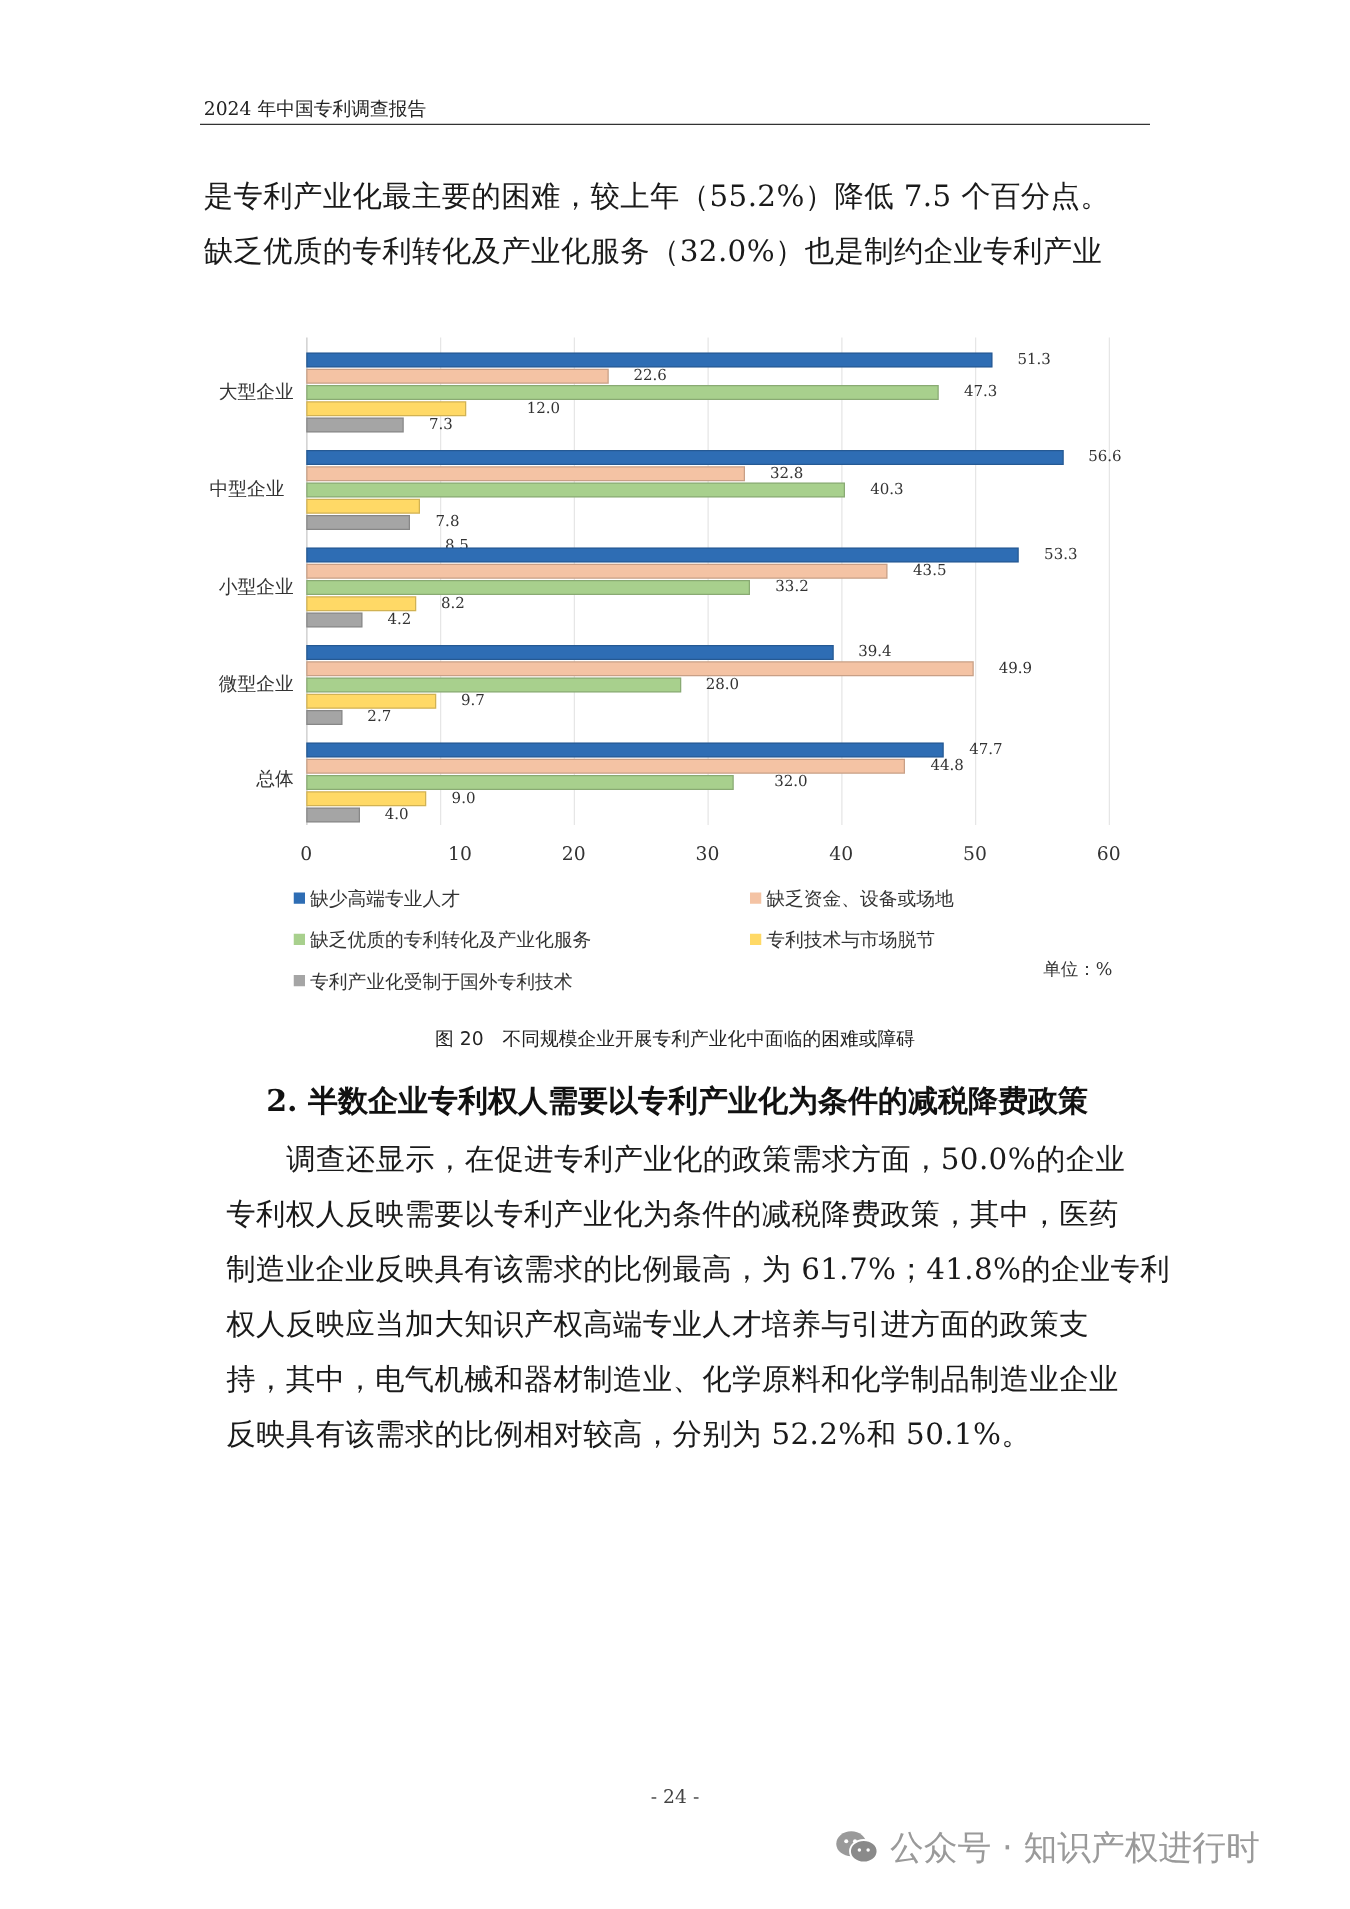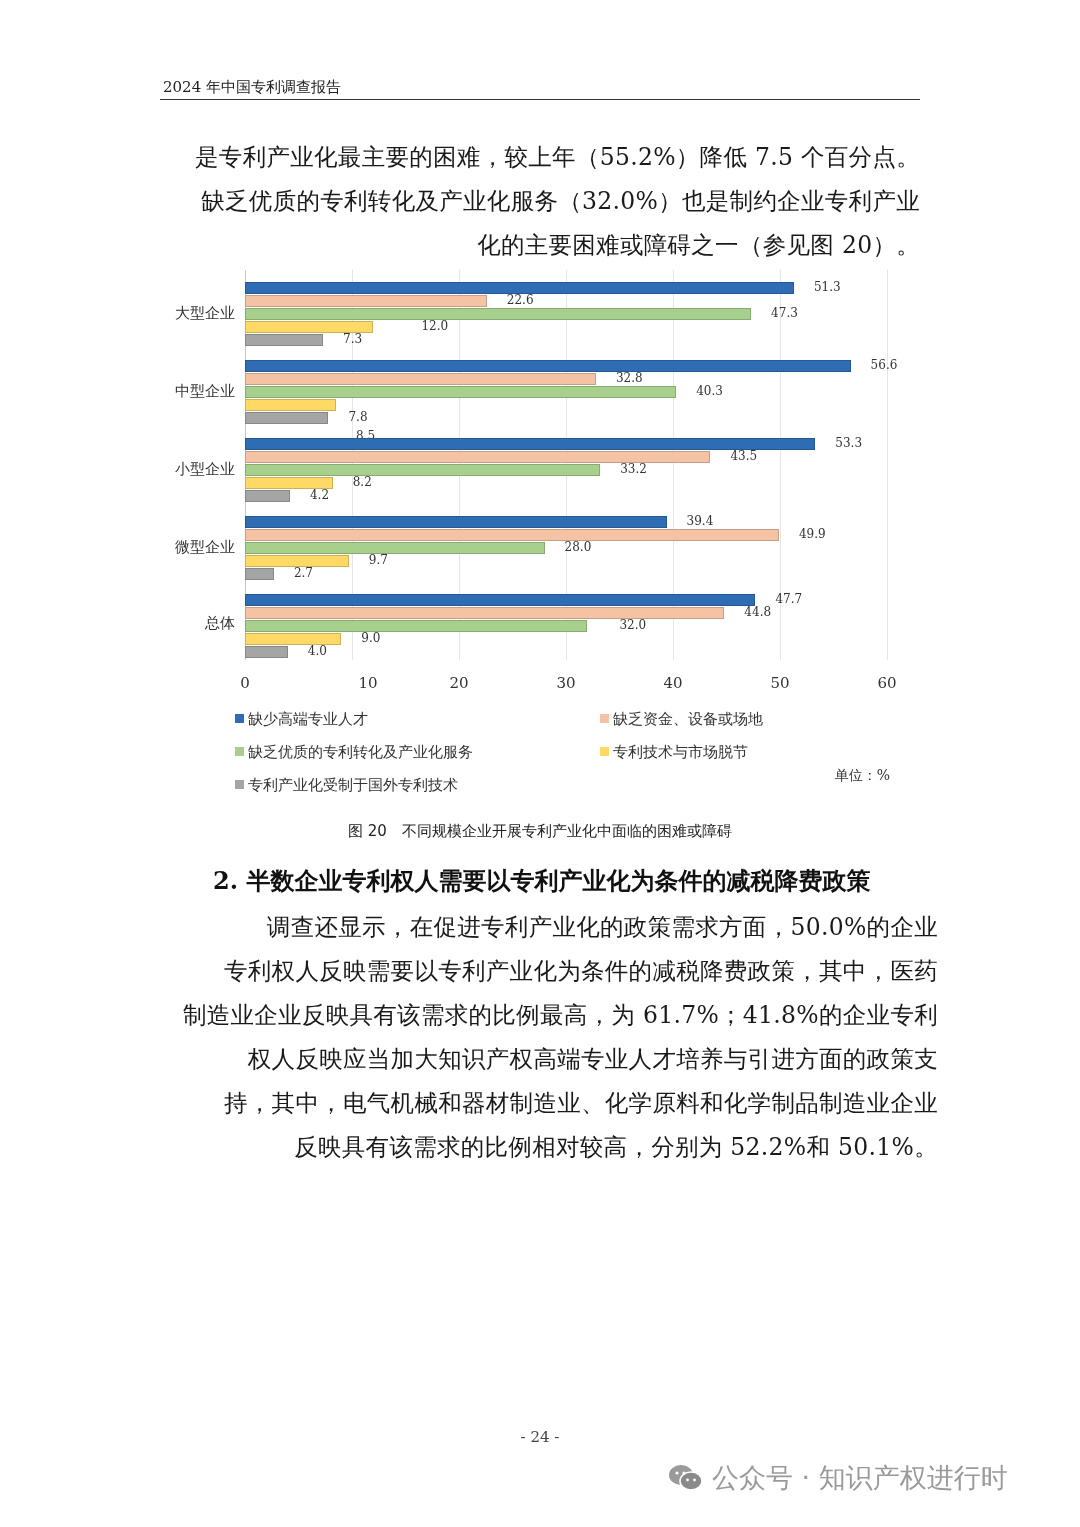--- a/index.html
+++ b/index.html
@@ -1,21 +1,21 @@
 <!DOCTYPE html>
 <html><head>
 <meta charset="utf-8">
 <style>
   html, body { margin:0; padding:0; background:#ffffff; }
   body { width:1080px; height:1527px; position:relative; overflow:hidden;
          font-family:"DejaVu Serif","Liberation Serif",serif; color:#1a1a1a; }
   .header { position:absolute; left:163px; top:78px; font-size:15px; color:#222; }
   .header-rule { position:absolute; left:160px; top:99px; width:760px; height:1px; background:#333; }
   .para { position:absolute; left:163px; width:757px; font-size:23.5px; line-height:44px; letter-spacing:0.3px; color:#1a1a1a; }
-  .para p { margin:0;text-align:right; }
+  .para p { margin:0; }
   .indent { text-indent:48px; }
   .chart { position:absolute; left:160px; top:270px; width:760px; height:560px; }
   .plot { position:absolute; left:85px; top:0; width:642px; height:390px; }
   .gridline { position:absolute; top:0; width:1px; height:390px; background:#e6e6e6; }
   .axisline { position:absolute; left:0; top:0; width:1px; height:390px; background:#c8c8c8; }
   .bar { position:absolute; left:0; height:12px; box-sizing:border-box; border:1px solid rgba(0,0,0,0.18); }
   .barval { position:absolute; font-size:12px; color:#333; white-space:nowrap; }
   .cat { position:absolute; width:75px; text-align:right; font-size:15px; color:#333; }
   .tick { position:absolute; top:404px; font-size:15px; color:#333; transform:translateX(-50%); }
   .legend-item { position:absolute; font-size:15px; color:#333; white-space:nowrap; }
@@ -29,21 +29,20 @@
 </style>
 </head>
 <body>
 
 <div class="header">2024 年中国专利调查报告</div>
 <div class="header-rule"></div>
 
 <div class="para" style="top:135px;">
   <p>是专利产业化最主要的困难，较上年（55.2%）降低 7.5 个百分点。</p>
   <p>缺乏优质的专利转化及产业化服务（32.0%）也是制约企业专利产业</p>
-  <p>化的主要困难或障碍之一（参见图 20）。</p>
 </div>
 
 <div class="chart">
   <div class="plot" id="plot">
       <div class="axisline" style="left: 0px;"></div>
       <div class="gridline" style="left: 107px;"></div>
       <div class="gridline" style="left: 214px;"></div>
       <div class="gridline" style="left: 321px;"></div>
       <div class="gridline" style="left: 428px;"></div>
       <div class="gridline" style="left: 535px;"></div>
@@ -94,21 +93,21 @@
       <div class="barval" style="left: 499.36px; top: 335px;">44.8</div>
       <div class="bar" style="top: 350px; width: 342.4px; background: rgb(168, 208, 141);"></div>
       <div class="barval" style="left: 362.4px; top: 348px; margin-left: 12px;">32.0</div>
       <div class="bar" style="top: 363px; width: 96.3px; background: rgb(255, 217, 102);"></div>
       <div class="barval" style="left: 116.3px; top: 361px;">9.0</div>
       <div class="bar" style="top: 376px; width: 42.8px; background: rgb(165, 165, 165);"></div>
       <div class="barval" style="left: 62.8px; top: 374px;">4.0</div>
     </div>
   <div id="cats">
       <div class="cat" style="left: 0px; top: 34px;">大型企业</div>
-      <div class="cat" style="left: 0px; top: 112px;">中型企业</div>
+      <div class="cat" style="left: 0px; top: 112px; text-align: center;">中型企业</div>
       <div class="cat" style="left: 0px; top: 190px;">小型企业</div>
       <div class="cat" style="left: 0px; top: 268px;">微型企业</div>
       <div class="cat" style="left: 0px; top: 344px;">总体</div>
     </div>
   <div id="ticks">
       <div class="tick" style="left: 85px;">0</div>
       <div class="tick" style="left: 208px;">10</div>
       <div class="tick" style="left: 299px;">20</div>
       <div class="tick" style="left: 406px;">30</div>
       <div class="tick" style="left: 513px;">40</div>

